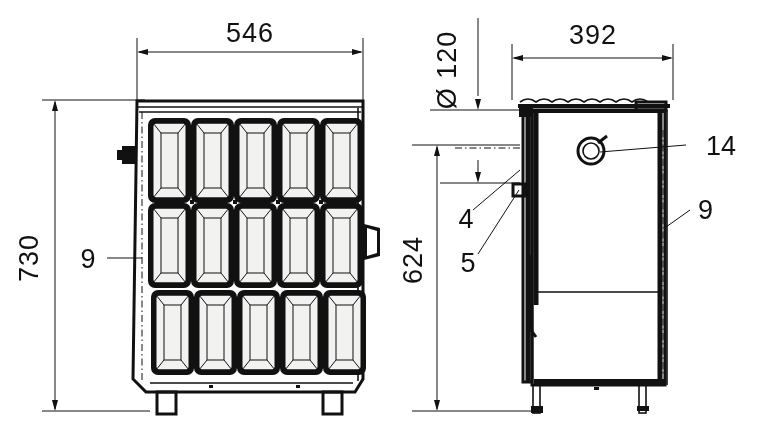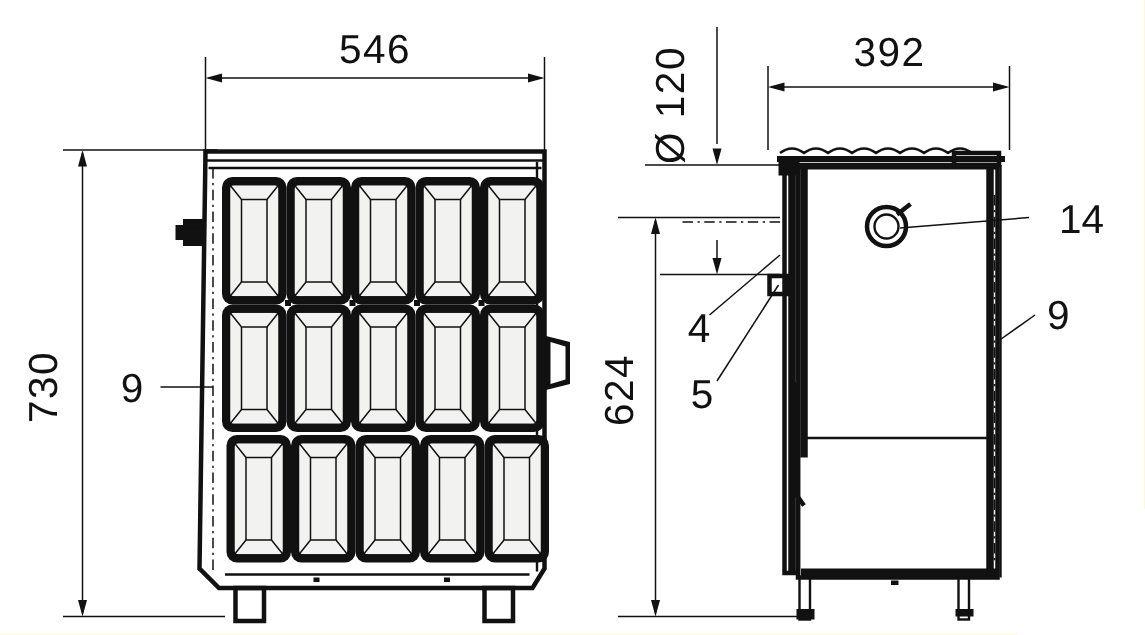--- a/index.html
+++ b/index.html
@@ -7,21 +7,21 @@
     padding: 0;
     background: #ffffff;
   }
   body {
     font-family: "Liberation Sans", sans-serif;
   }
   #drawing-root {
     position: relative;
     width: 763px;
     height: 423px;
-    background: #fde047;
+    background: #7dd3fc;
     overflow: hidden;
   }
   svg#tech-drawing {
     display: block;
     width: 763px;
     height: 423px;
   }
   .dim-text {
     font-family: "Liberation Sans", sans-serif;
     font-size: 27px;

